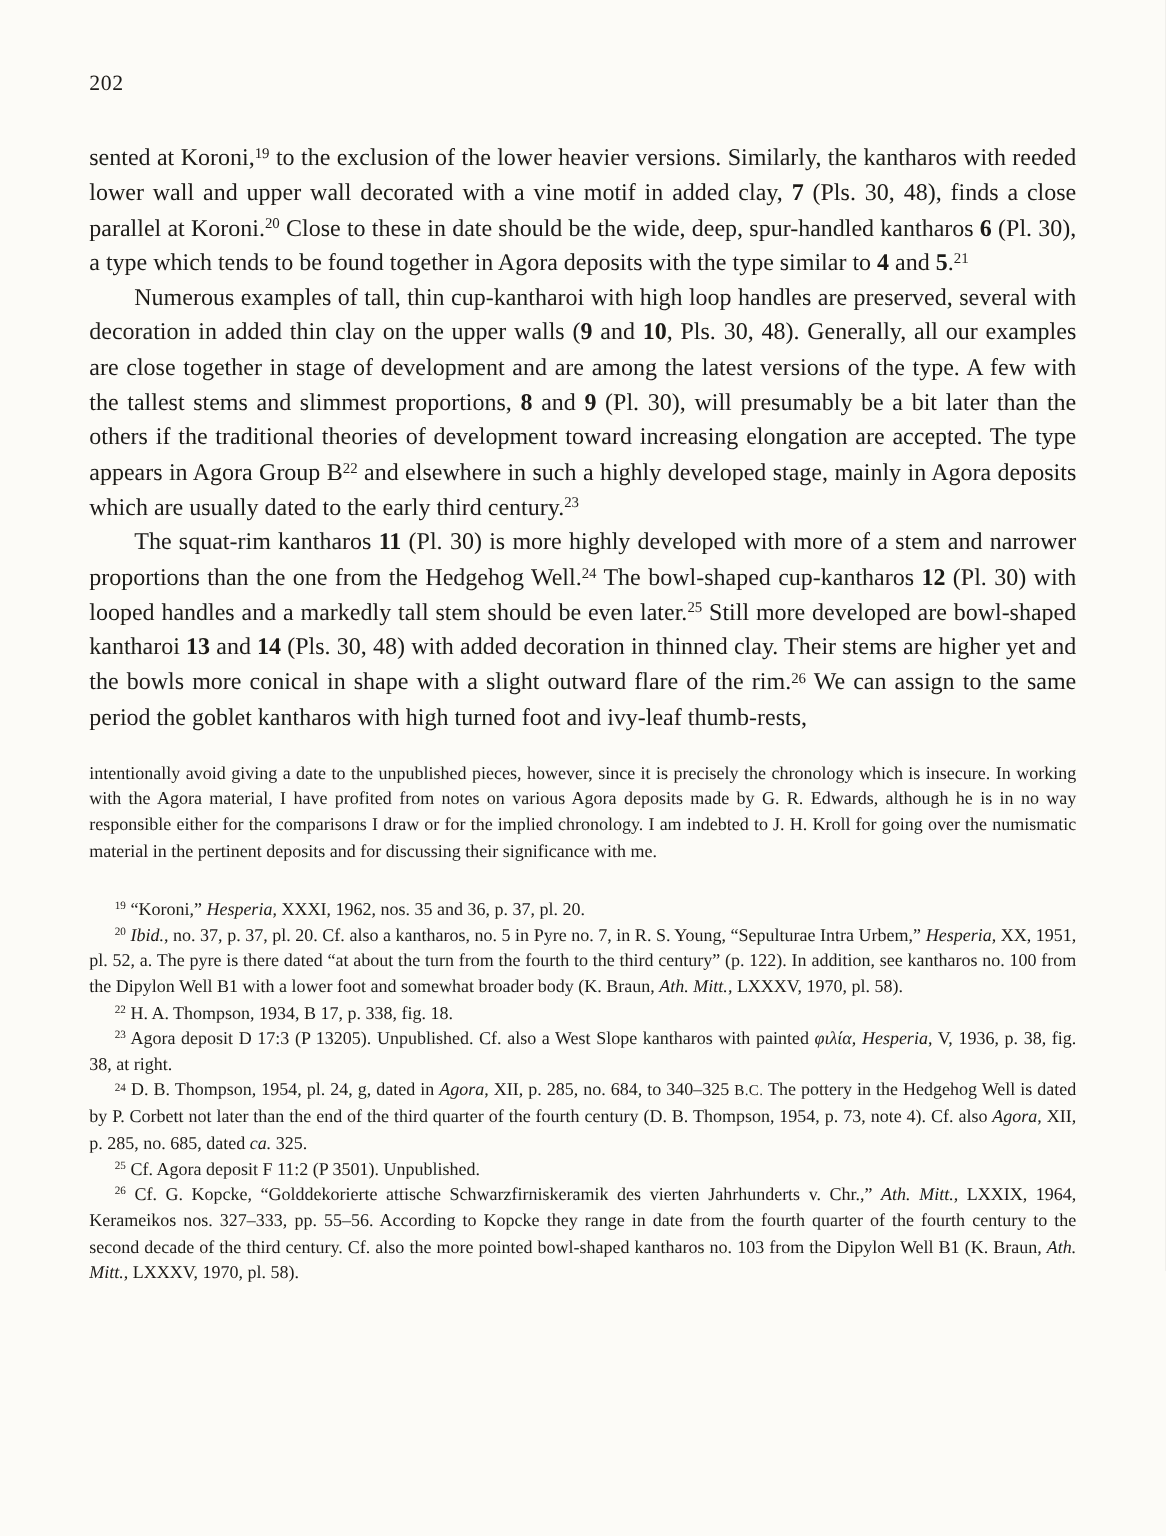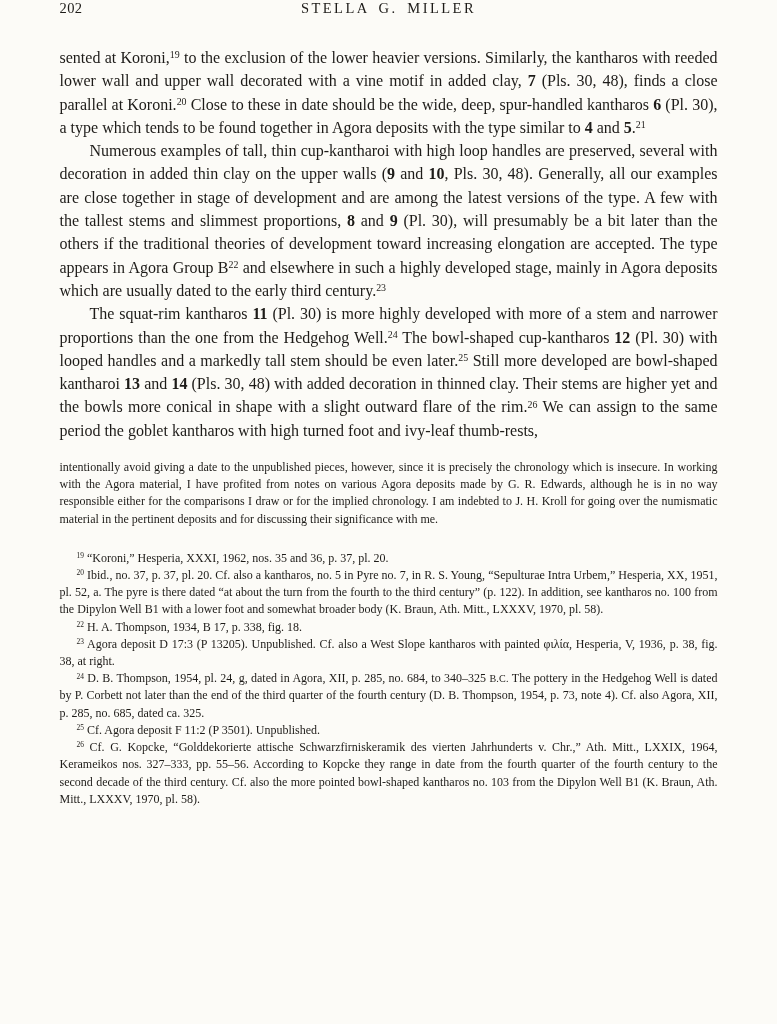--- a/index.html
+++ b/index.html
@@ -10,20 +10,21 @@
     height: 1024px;
     margin: 0 auto;
     background: #fcfbf7;
     color: #1d1b18;
     font-family: "Liberation Serif", "DejaVu Serif", serif;
     overflow: hidden;
   }
   .content {
     width: 658px;
     margin: 0 auto;
+    padding-top: 48px;
   }
   
   .pagehead {
     position: relative;
     height: 20px;
     margin-bottom: 26px;
   }
   .pagenum {
     position: absolute;
     left: 0;
@@ -59,32 +60,31 @@
   .note-group p.note { text-indent: 17px; }
   
   .sup {
     font-size: 0.62em;
     position: relative;
     top: -0.5em;
     vertical-align: baseline;
     line-height: 0;
   }
   .b { font-weight: 700; }
-  .i { }
+  .i { font-style: italic; }
   .sc { font-size: 0.84em; letter-spacing: 0.02em; }
 </style>
 </head>
 <body>
 
 <div class="page">
   <div class="content">
 
     <header class="pagehead">
       <span class="pagenum">202</span>
-      <span class="runhead">STELLA G. MILLER</span>
     </header>
 
     <main class="body-text">
       <p class="para"><span>sented at Koroni,</span><span class="sup">19</span><span> to the exclusion of the lower heavier versions. Similarly, the kantharos with reeded lower wall and upper wall decorated with a vine motif in added clay, </span><span class="b">7</span><span> (Pls. 30, 48), finds a close parallel at Koroni.</span><span class="sup">20</span><span> Close to these in date should be the wide, deep, spur-handled kantharos </span><span class="b">6</span><span> (Pl. 30), a type which tends to be found together in Agora deposits with the type similar to </span><span class="b">4</span><span> and </span><span class="b">5</span><span>.</span><span class="sup">21</span></p>
       <p class="para indent"><span>Numerous examples of tall, thin cup-kantharoi with high loop handles are preserved, several with decoration in added thin clay on the upper walls (</span><span class="b">9</span><span> and </span><span class="b">10</span><span>, Pls. 30, 48). Generally, all our examples are close together in stage of development and are among the latest versions of the type. A few with the tallest stems and slimmest proportions, </span><span class="b">8</span><span> and </span><span class="b">9</span><span> (Pl. 30), will presumably be a bit later than the others if the traditional theories of development toward increasing elongation are accepted. The type appears in Agora Group B</span><span class="sup">22</span><span> and elsewhere in such a highly developed stage, mainly in Agora deposits which are usually dated to the early third century.</span><span class="sup">23</span></p>
       <p class="para indent"><span>The squat-rim kantharos </span><span class="b">11</span><span> (Pl. 30) is more highly developed with more of a stem and narrower proportions than the one from the Hedgehog Well.</span><span class="sup">24</span><span> The bowl-shaped cup-kantharos </span><span class="b">12</span><span> (Pl. 30) with looped handles and a markedly tall stem should be even later.</span><span class="sup">25</span><span> Still more developed are bowl-shaped kantharoi </span><span class="b">13</span><span> and </span><span class="b">14</span><span> (Pls. 30, 48) with added decoration in thinned clay. Their stems are higher yet and the bowls more conical in shape with a slight outward flare of the rim.</span><span class="sup">26</span><span> We can assign to the same period the goblet kantharos with high turned foot and ivy-leaf thumb-rests,</span></p>
     </main>
 
     <section class="notes">
       <p class="note cont"><span>intentionally avoid giving a date to the unpublished pieces, however, since it is precisely the chronology which is insecure. In working with the Agora material, I have profited from notes on various Agora deposits made by G. R. Edwards, although he is in no way responsible either for the comparisons I draw or for the implied chronology. I am indebted to J. H. Kroll for going over the numismatic material in the pertinent deposits and for discussing their significance with me.</span></p>

